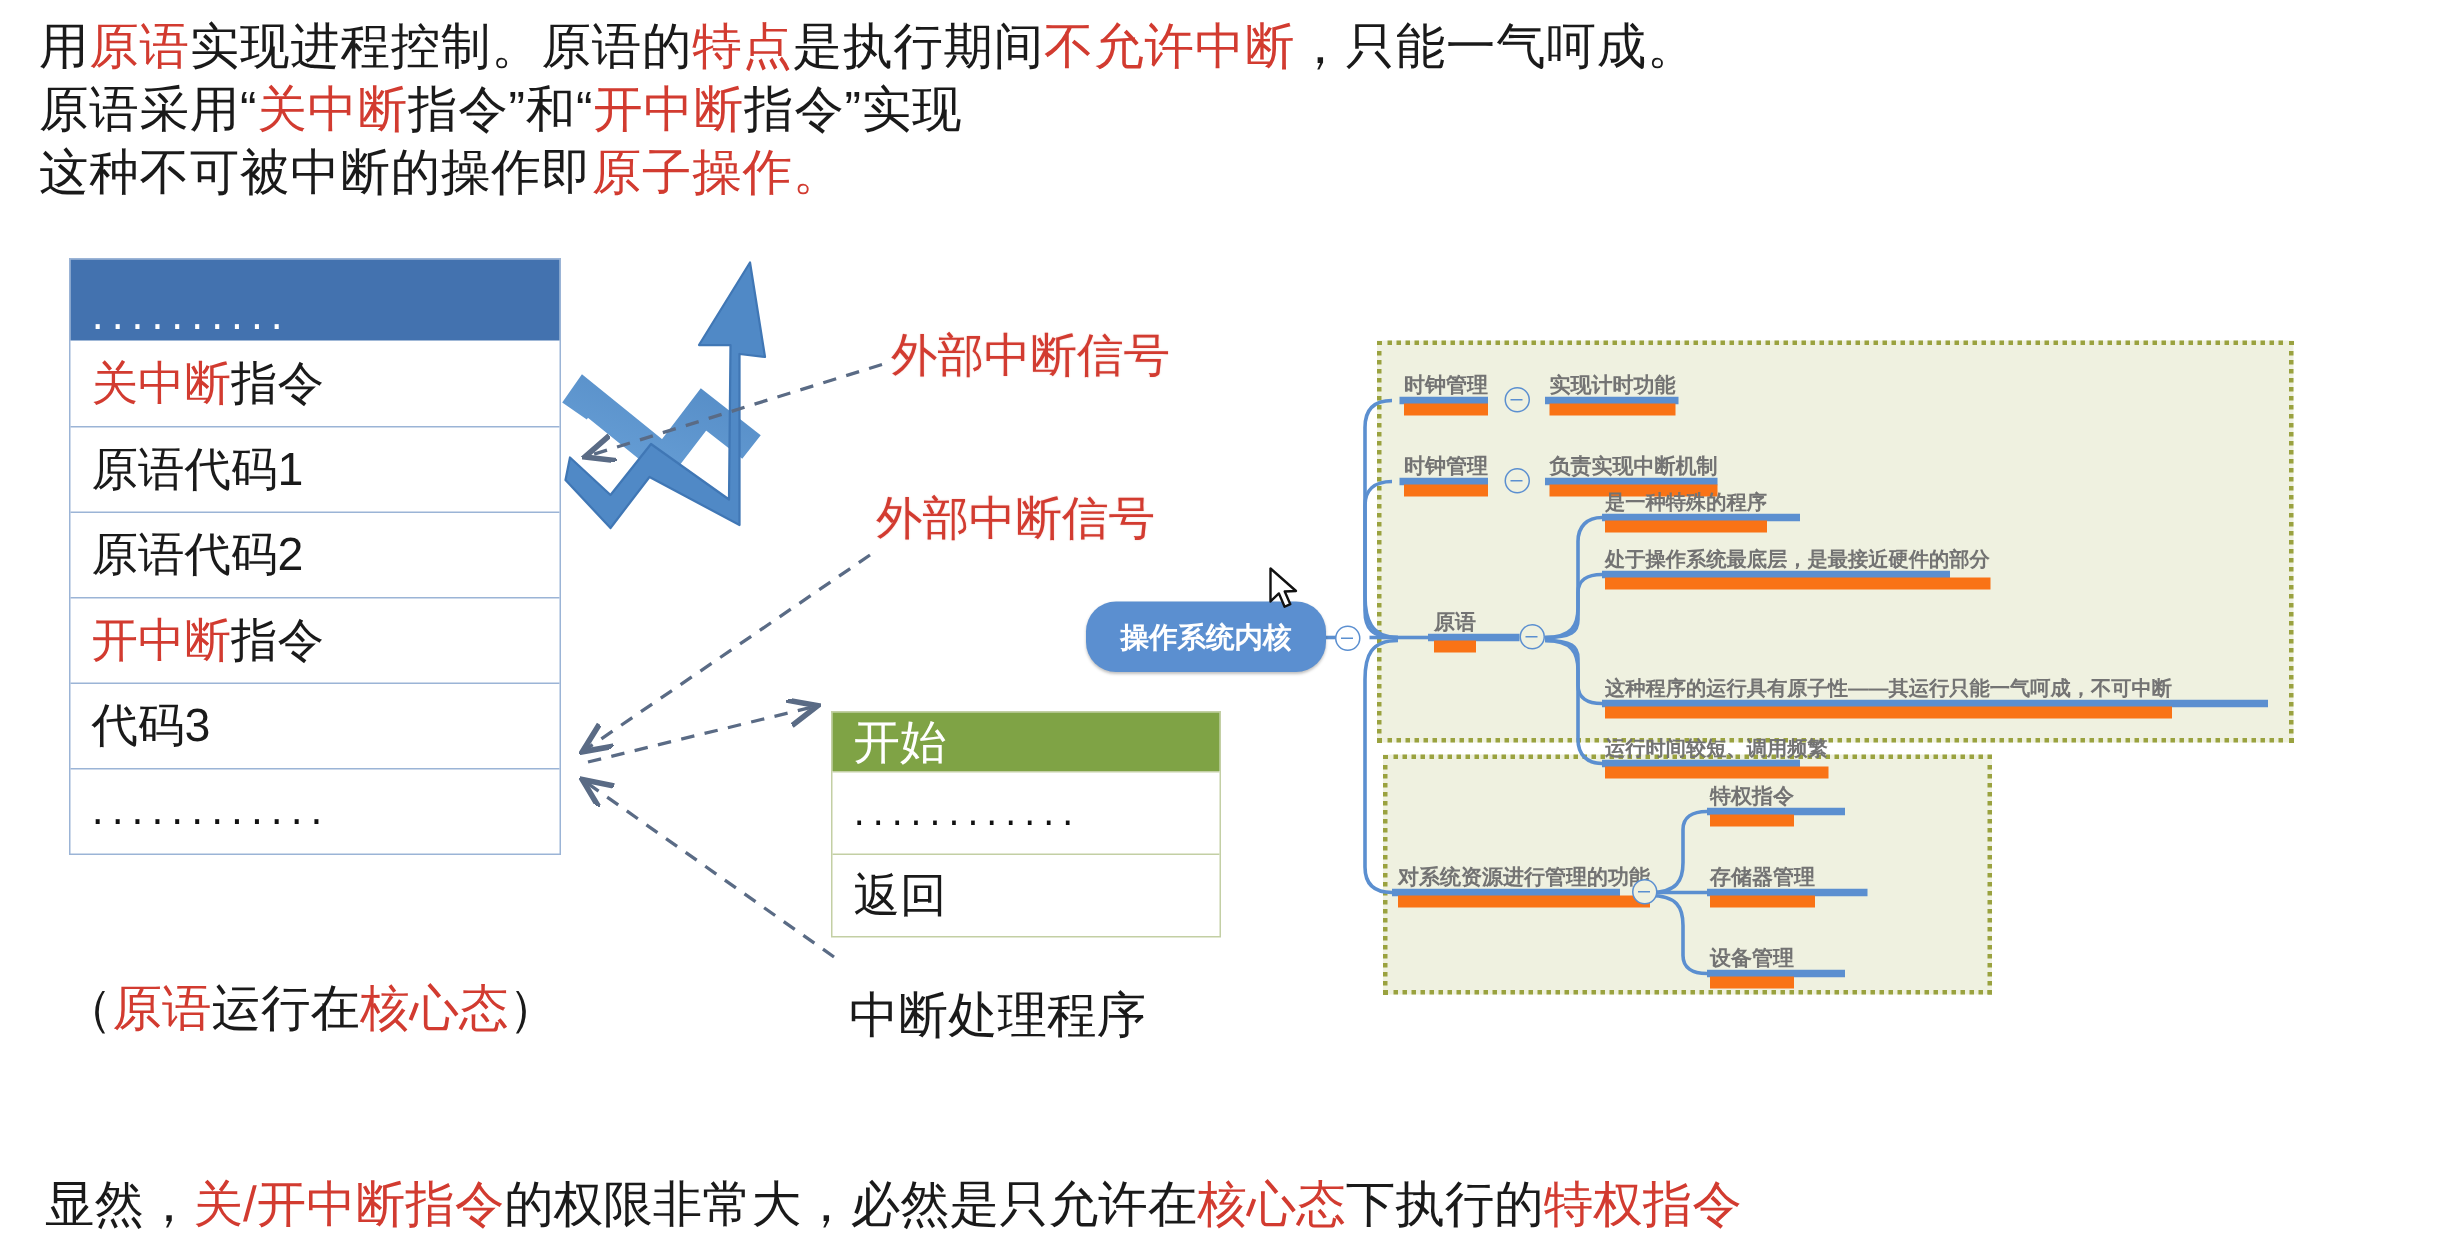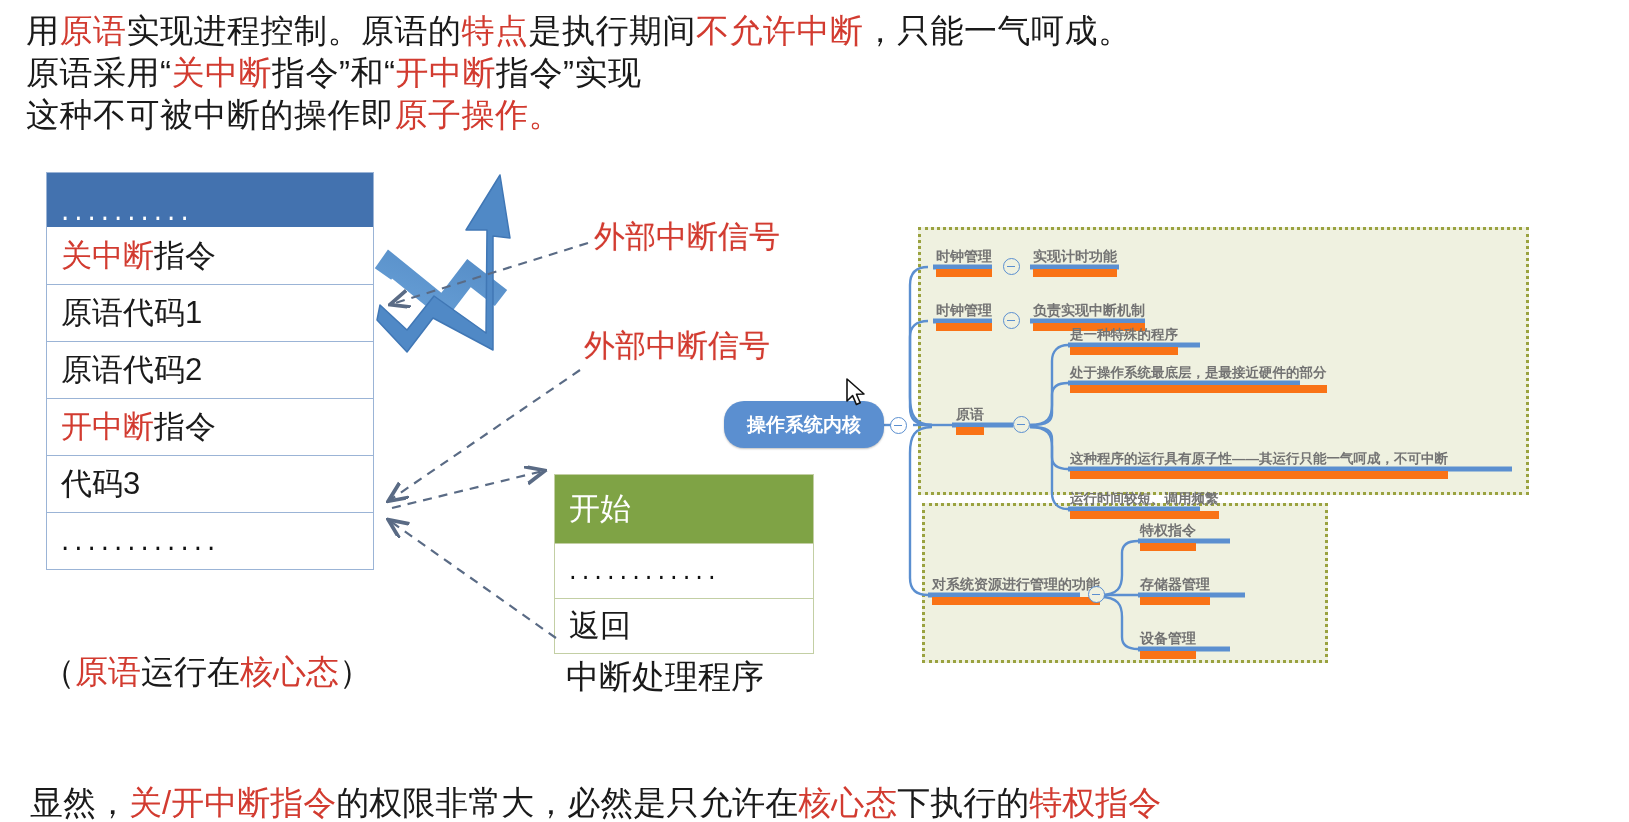--- a/index.html
+++ b/index.html
@@ -56,21 +56,21 @@
     position:absolute;left:42px;top:650px;
     font-size:33px;white-space:nowrap;color:#1a1a1a;
   }
 
   
   #isr-table{
     position:absolute;left:554px;top:474px;width:260px;
     border:1px solid #c3cfa4;background:#fff;box-sizing:border-box;
   }
   .isr-head{
-    height:68px;background:#7FA345;display:flex;align-items:center;
+    height:39px;background:#7FA345;display:flex;align-items:center;
     padding-left:14px;box-sizing:border-box;
     color:#ffffff;font-size:31px;white-space:nowrap;
   }
   .isr-row{
     height:55px;border-top:1px solid #c3cfa4;
     display:flex;align-items:center;padding-left:14px;box-sizing:border-box;
     font-size:31px;color:#1a1a1a;white-space:nowrap;
   }
   .isr-row .dots{
     color:#111;font-size:24px;letter-spacing:5px;

